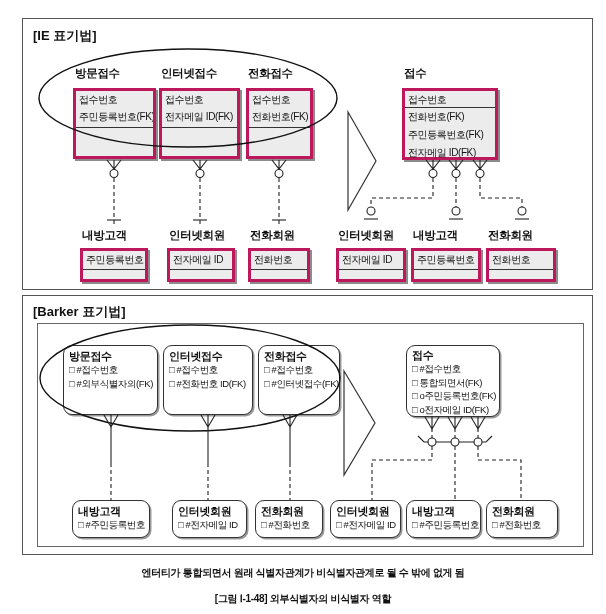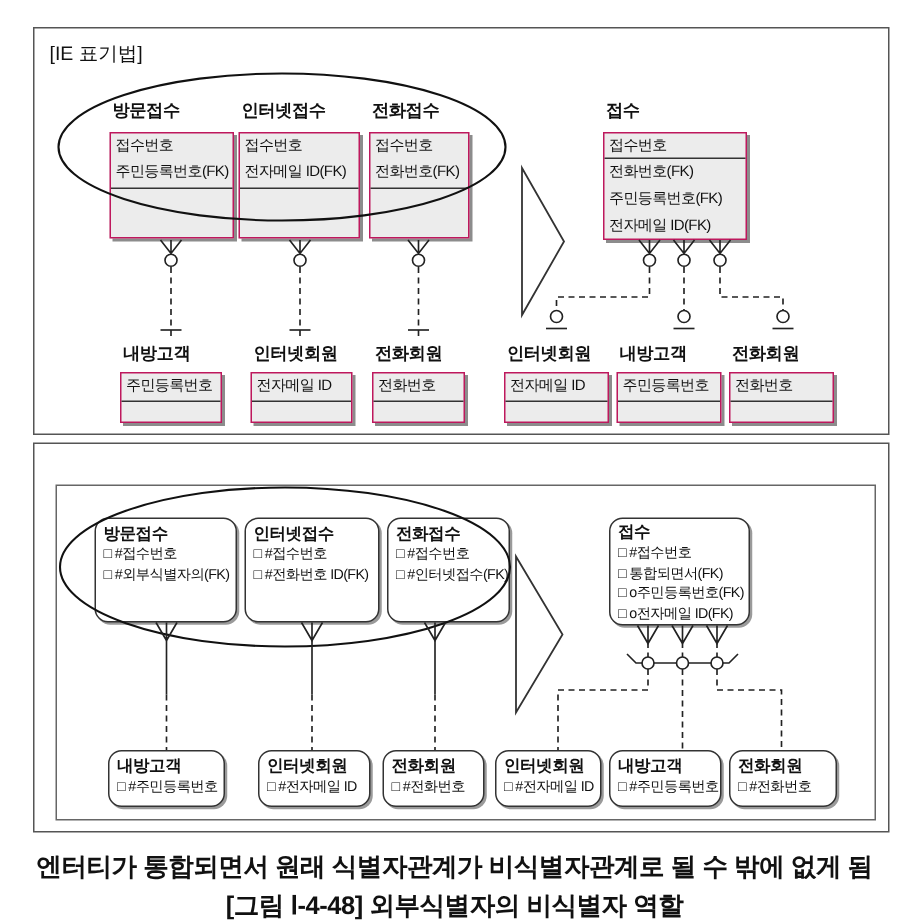--- a/index.html
+++ b/index.html
@@ -1,49 +1,50 @@
 <!DOCTYPE html>
 <html><head>
 <meta charset="utf-8">
 <style>
   html,body{margin:0;padding:0;background:#fff;}
   .canvas{
     position:relative;width:606px;height:614px;background:#fff;overflow:hidden;
     font-family:"Liberation Sans",sans-serif;color:#111;
   }
   .panel{position:absolute;border:1px solid #555;background:transparent;}
-  .panel-label{position:absolute;font-weight:normal;font-size:13px;white-space:nowrap;}
+  .panel-label{position:absolute;font-weight:bold;font-size:13px;white-space:nowrap;}
   .inner-frame{position:absolute;border:1px solid #666;}
   svg.overlay{position:absolute;left:0;top:0;pointer-events:none;}
   .ent-label{position:absolute;font-weight:bold;font-size:11.5px;white-space:nowrap;letter-spacing:-0.3px;}
   .ie-entity{
-    position:absolute;background:#ececec;border:1px solid #be185d;
+    position:absolute;background:#ececec;border:3px solid #be185d;
     box-shadow:2px 2px 0 #8c8c8c;box-sizing:border-box;font-size:10px;
   }
   .ie-entity .pk{border-bottom:1px solid #333;box-sizing:border-box;overflow:hidden;}
   .ie-row{padding:0 3px;height:17px;line-height:17px;white-space:nowrap;letter-spacing:-0.4px;}
   .ie-row.short{height:18px;line-height:18px;}
   .bk-entity{
     position:absolute;background:#fff;border:1px solid #333;border-radius:9px;
     box-shadow:1.5px 1.5px 0 #9a9a9a;box-sizing:border-box;
     font-size:9.5px;padding:3px 5px;letter-spacing:-0.4px;
   }
   .bk-title{font-weight:bold;font-size:11px;line-height:14px;white-space:nowrap;letter-spacing:-0.3px;}
   .bk-row{line-height:13.5px;white-space:nowrap;}
-  .caption{position:absolute;width:100%;text-align:center;font-weight:bold;font-size:17px;letter-spacing:-0.3px;}
+  .caption{position:absolute;width:100%;text-align:center;font-weight:bold;font-size:10px;letter-spacing:-0.3px;}
 </style>
 </head>
 <body>
 
 <div class="canvas">
 
   <div class="panel" style="left:22px;top:18px;width:569px;height:270px;"></div>
   <div class="panel-label" style="left:33px;top:27px;">[IE 표기법]</div>
 
   <div class="panel" style="left:22px;top:295px;width:569px;height:258px;"></div>
+  <div class="panel-label" style="left:33px;top:303px;">[Barker 표기법]</div>
   <div class="inner-frame" style="left:37px;top:323px;width:545px;height:222px;"></div>
 
   <div class="ent-label" style="left:75px;top:66px;">방문접수</div>
   <div class="ie-entity" style="left:73px;top:88px;width:83px;height:71px;">
     <div class="pk" style="height:37px;">
       <div class="ie-row">접수번호</div>
       <div class="ie-row">주민등록번호(FK)</div>
     </div>
   </div>
 
@@ -245,15 +246,15 @@
       <path d="M455 446 L455 500" stroke-dasharray="4 3"></path>
       <path d="M478 446 L478 460 L521 460 L521 500" stroke-dasharray="4 3"></path>
 
       <circle cx="432" cy="442" r="4" fill="#fff"></circle>
       <circle cx="455" cy="442" r="4" fill="#fff"></circle>
       <circle cx="478" cy="442" r="4" fill="#fff"></circle>
     </g>
   </svg>
 
   <div class="caption" style="top:566px;">엔터티가 통합되면서 원래 식별자관계가 비식별자관계로 될 수 밖에 없게 됨</div>
-  <div class="caption" style="top:592px;">[그림 Ⅰ-4-48] 외부식별자의 비식별자 역할</div>
+  <div class="caption" style="top:592px;">[그림 Ⅰ-1-48] 외부식별자의 비식별자 역할</div>
 
 </div>
 
 </body></html>

